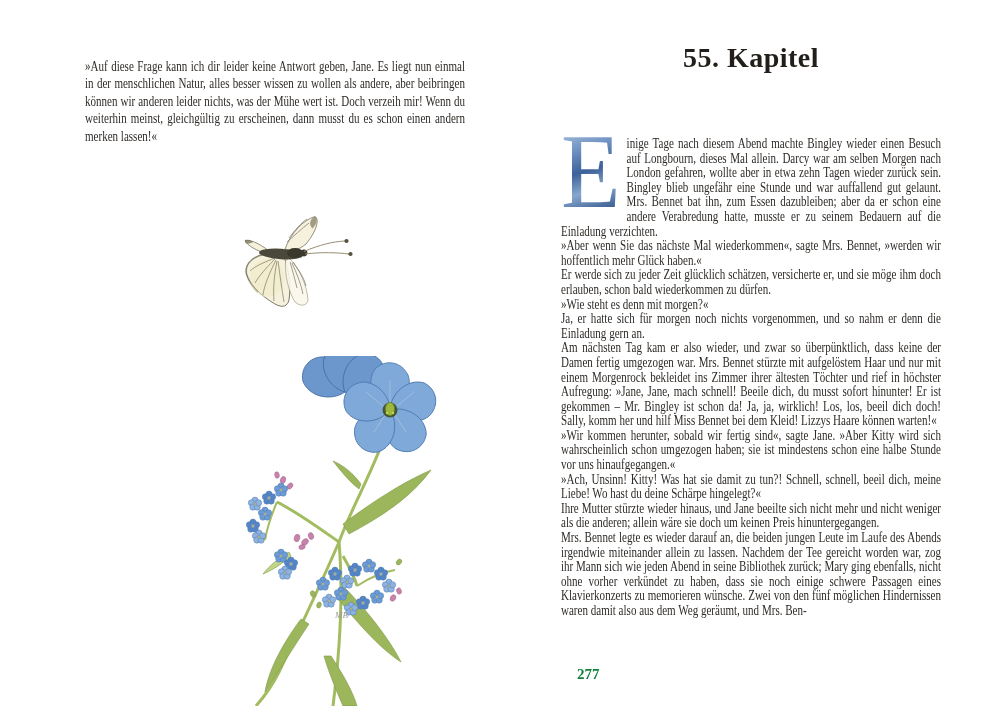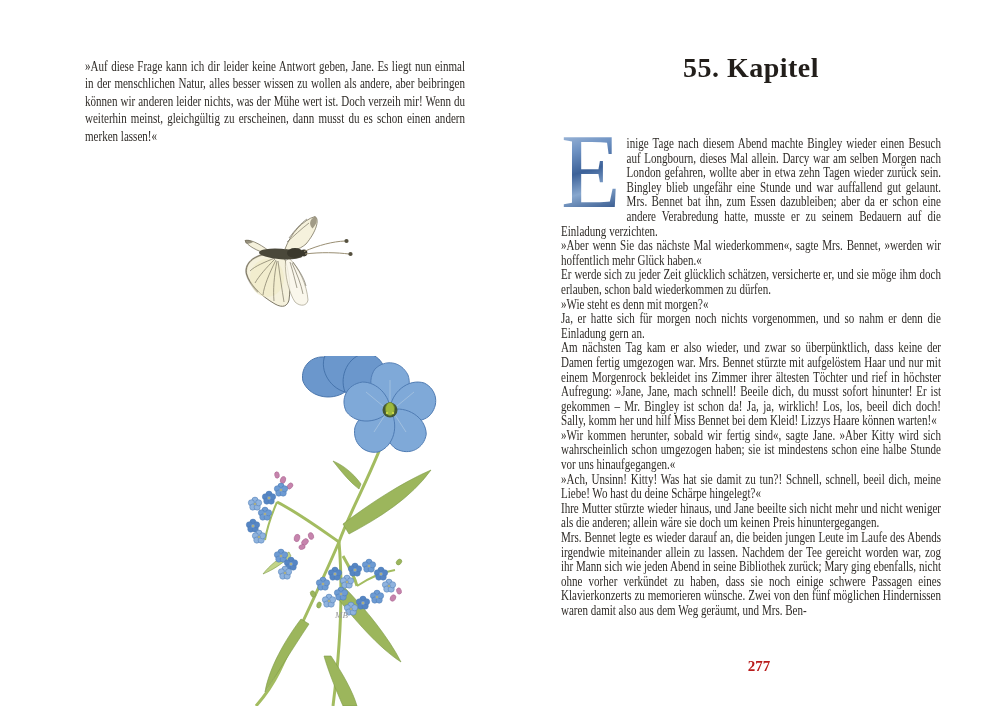--- a/index.html
+++ b/index.html
@@ -21,42 +21,42 @@
   
   .page-left{position:absolute;left:85px;top:0;width:380px;height:706px;}
   .page-left .body-scaled{top:58px;line-height:17.4px;}
 
   .butterfly{position:absolute;left:152px;top:214px;width:165px;height:118px;}
   .flowers{position:absolute;left:108px;top:356px;width:292px;height:350px;}
 
   
   .page-right{position:absolute;left:561px;top:0;width:380px;height:706px;}
   .chapter-heading{
-    position:absolute;left:0;top:52px;width:380px;margin:0;
+    position:absolute;left:0;top:42px;width:380px;margin:0;
     text-align:center;font-size:28px;font-weight:700;letter-spacing:.5px;color:#221e1a;
   }
   .page-right .body-scaled{top:137px;}
 
   .dropcap-spacer{float:left;width:82px;height:73px;}
   .dropcap{
     position:absolute;left:0;top:130px;width:62px;height:80px;
     font-size:106px;line-height:84px;font-weight:400;
     transform:scaleX(0.92);transform-origin:0 0;
     color:#46699e;user-select:none;
   }
   @supports ((-webkit-background-clip:text) or (background-clip:text)){
     .dropcap{
       background:linear-gradient(165deg,#a9c0dd 0%,#6e92c3 26%,#3d6299 50%,#87a7ce 72%,#2f5288 100%);
       -webkit-background-clip:text;background-clip:text;color:transparent;
     }
   }
 
   .page-number{
-    position:absolute;left:0;top:650px;width:380px;margin:8px;
-    text-align:center;font-size:15px;font-weight:700;color:#b91c1c;
+    position:absolute;left:0;top:650px;width:380px;margin:16px;
+    text-align:left;font-size:15px;font-weight:700;color:#15803d;
   }
 
   .monogram{font-family:"Liberation Serif",serif;font-style:italic;font-size:9px;fill:#9b9b9b;}
 </style>
 </head>
 <body>
 
 <div class="spread">
 
   <section class="page-left">

